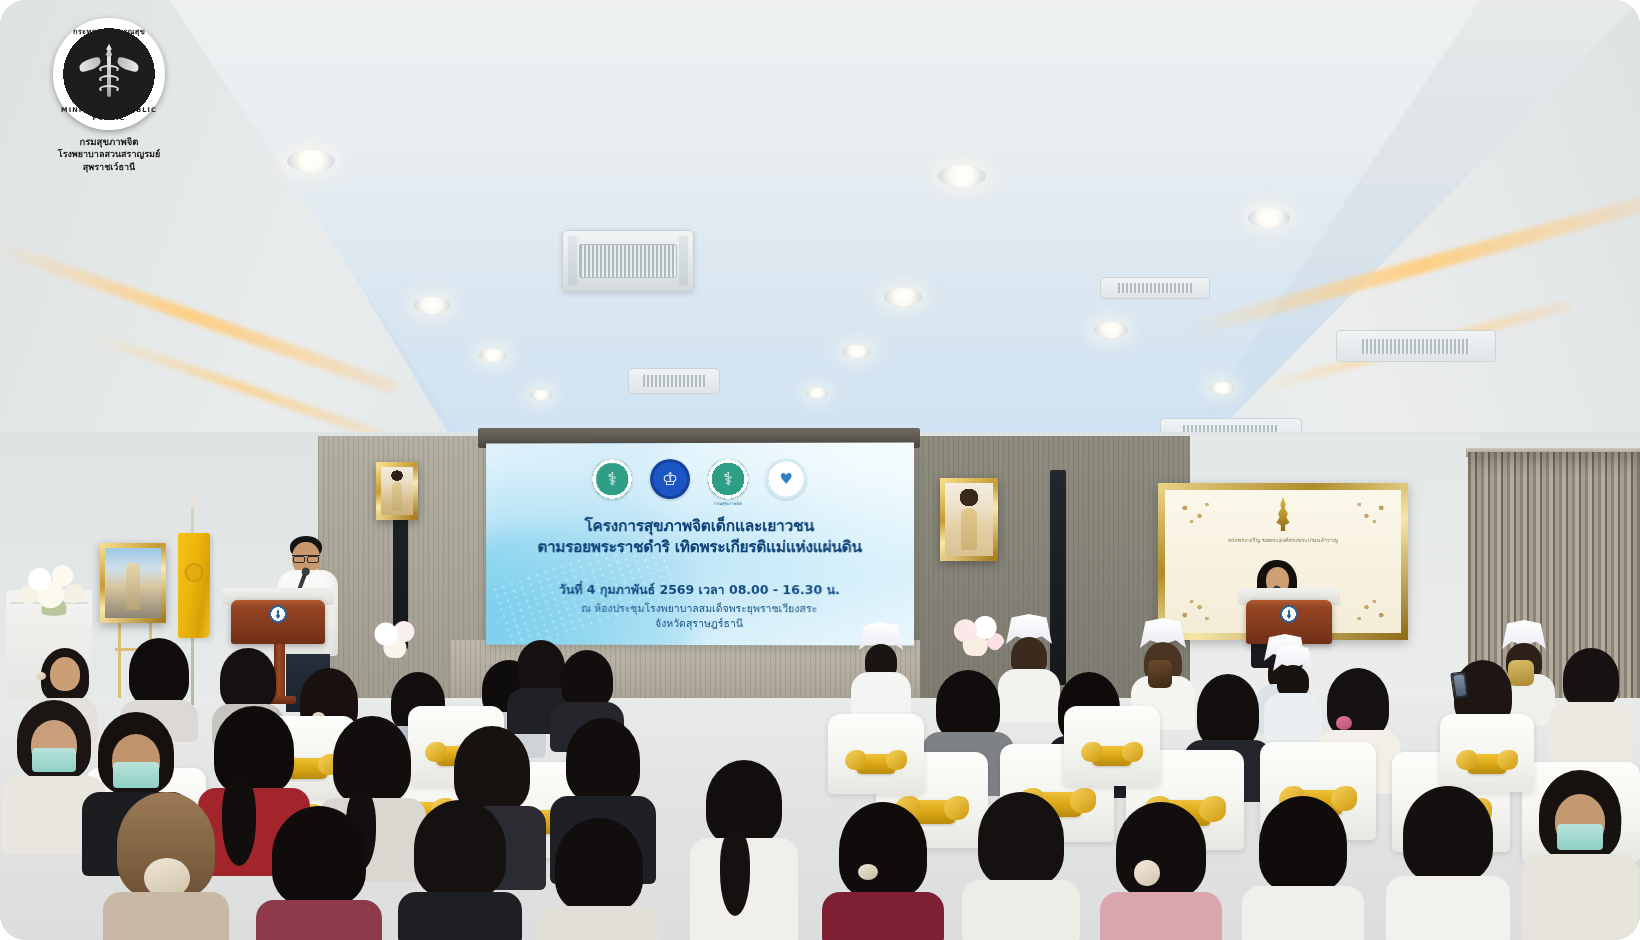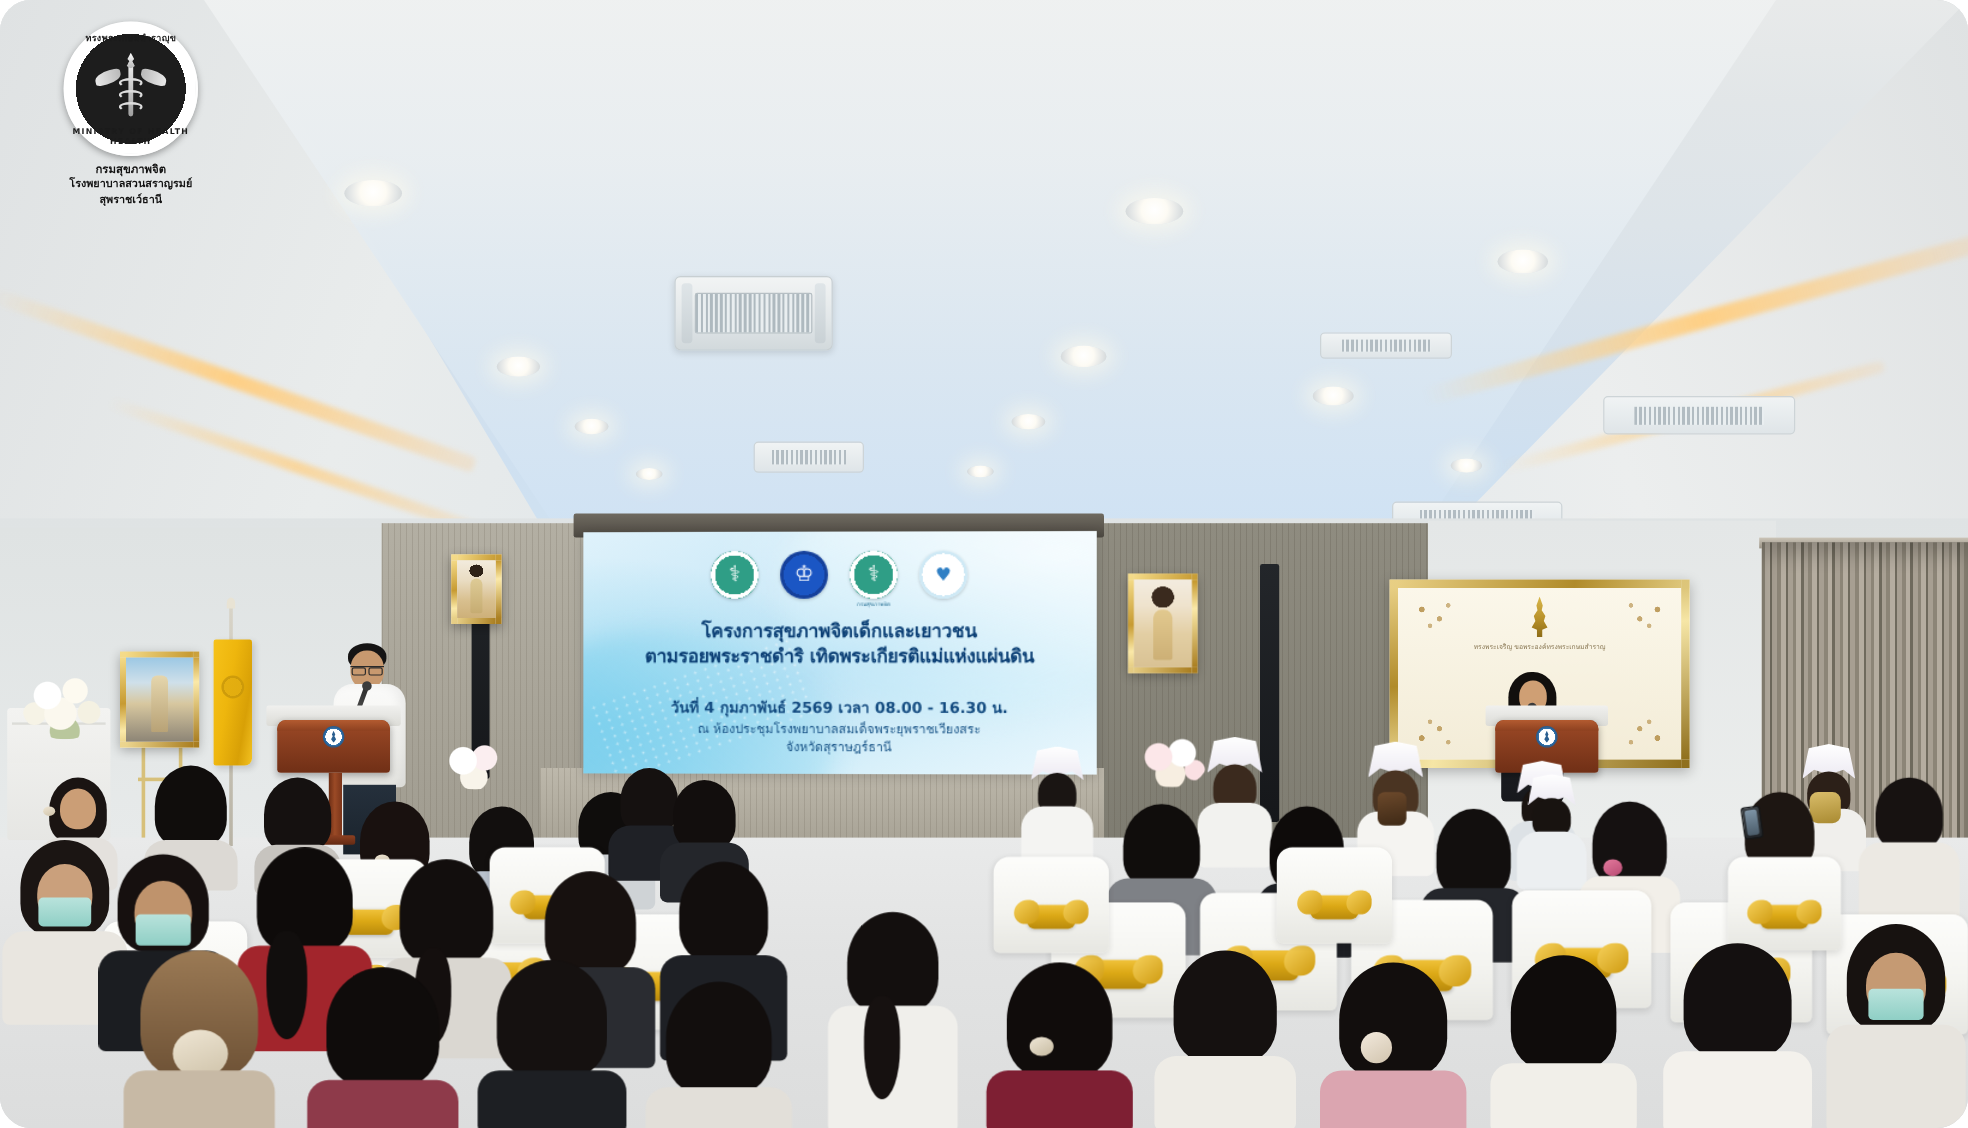--- a/index.html
+++ b/index.html
@@ -959,31 +959,31 @@
   </div>
   <div class="att" style="left:1520px;top:770px;width:120px;height:172px;">
     <div class="hair" style="top:0;width:82px;height:90px;background:#171210;"></div>
     <div class="head" style="top:24px;width:50px;height:54px;background:#c59a73;"></div>
     <div class="mask" style="top:54px;width:46px;height:26px;"></div>
     <div class="torso" style="top:84px;width:116px;height:90px;background:#e7e4de;"></div>
   </div>
 
   <div class="watermark">
     <div class="wm-seal">
-      <div class="ring-text-top">ทรงพระเกษมสำราญุข</div>
+      <div class="ring-text-top">กระทรวงสาธารณสุข</div>
       <div class="wm-caduceus">
         <div class="wing-l"></div>
         <div class="wing-r"></div>
         <div class="staff"></div>
         <div class="flame"></div>
         <div class="snake s1"></div>
         <div class="snake s2"></div>
         <div class="snake s3"></div>
       </div>
-      <div class="ring-text-bottom">MINISTRY OF HEALTH HEALTH</div>
+      <div class="ring-text-bottom">MINISTRY OF PUBLIC PUBLIC</div>
     </div>
     <div class="wm-text">
       <div>กรมสุขภาพจิต</div>
       <div>โรงพยาบาลสวนสราญรมย์</div>
       <div>สุพราชเว์ธานี</div>
     </div>
   </div>
 
 </div>
 

